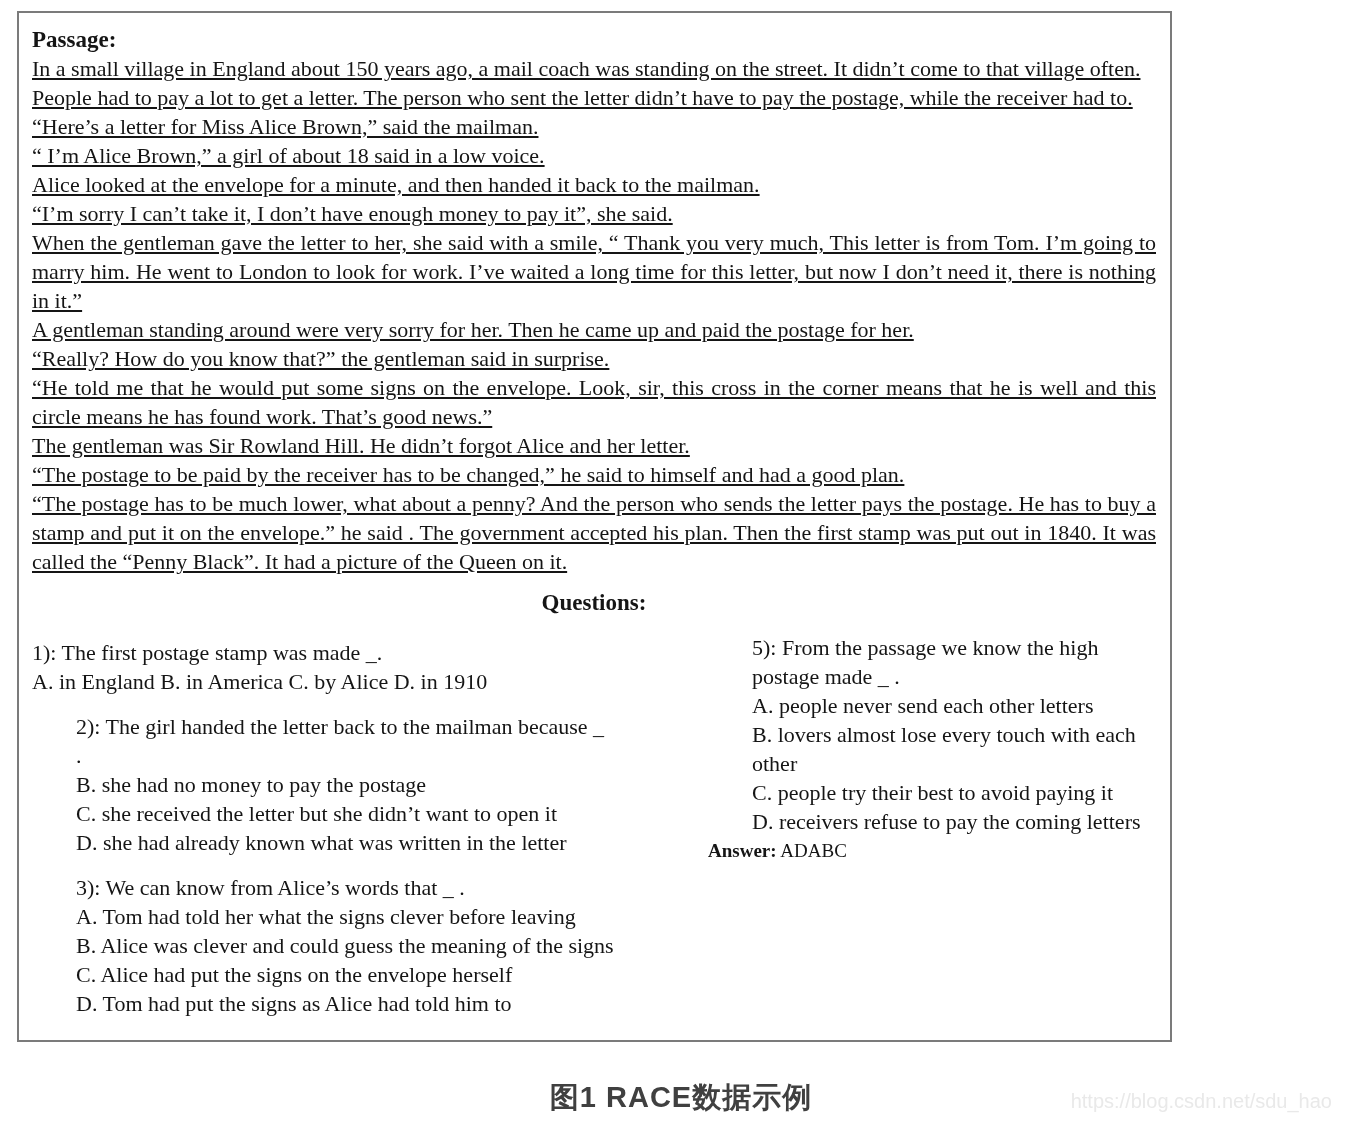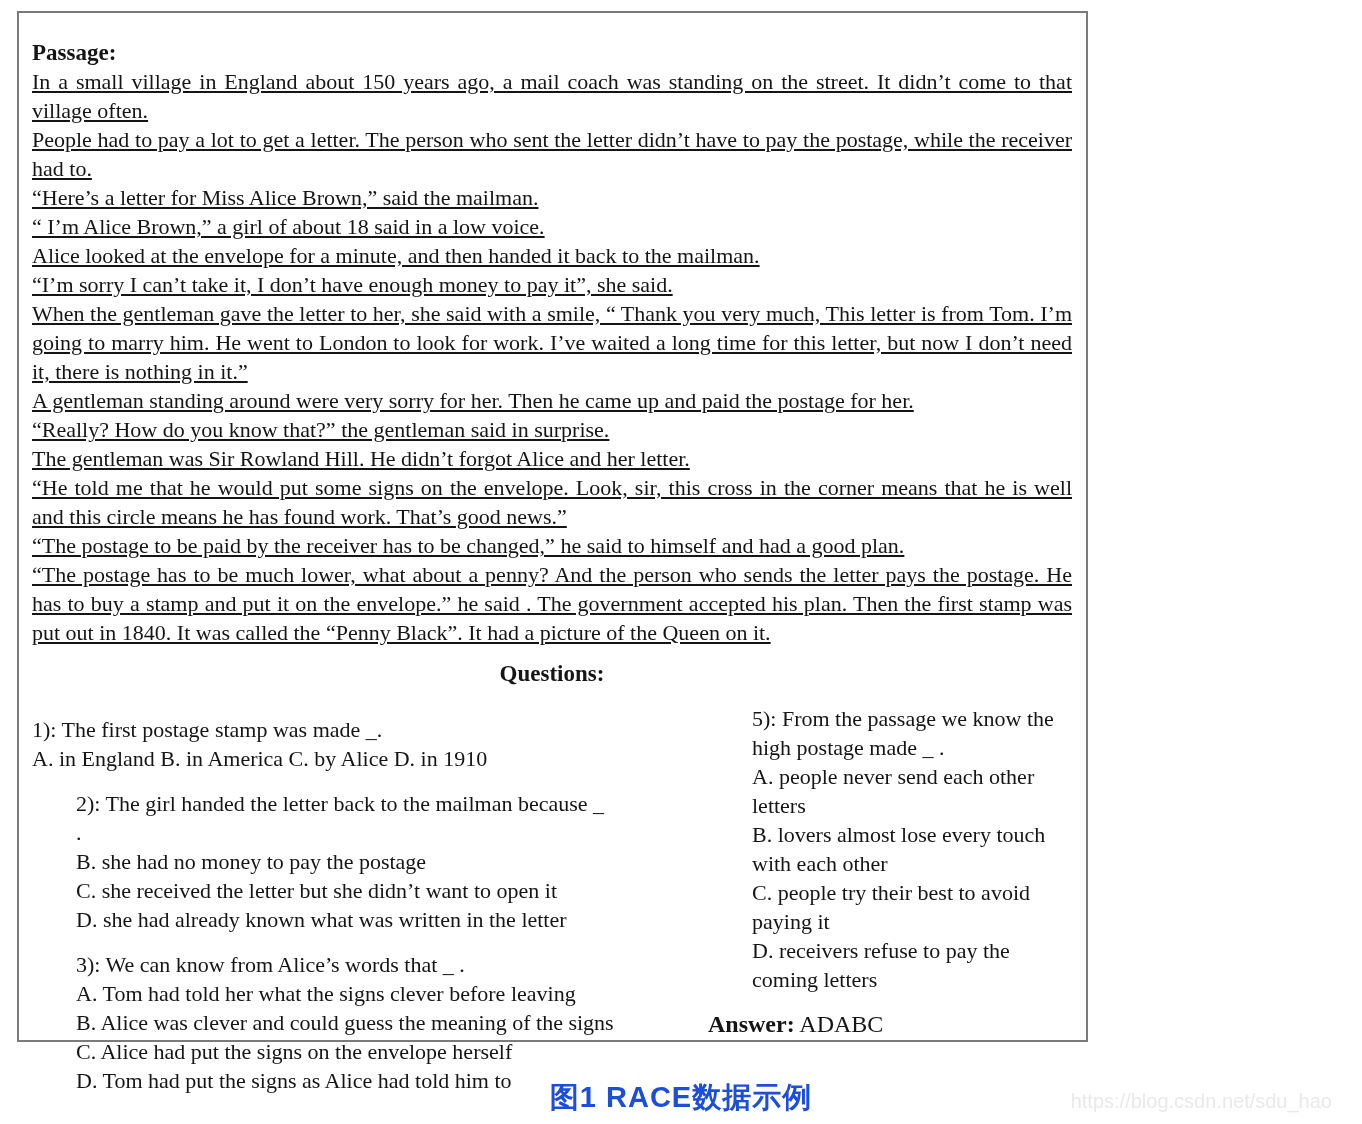--- a/index.html
+++ b/index.html
@@ -9,66 +9,65 @@
     height: 1124px;
     position: relative;
     font-family: "Liberation Serif", "DejaVu Serif", serif;
     color: #151515;
     overflow: hidden;
   }
   .figure-box {
     position: absolute;
     left: 17px;
     top: 11px;
-    width: 1071px;
+    width: 1155px;
     height: 1031px;
     border: 2px solid #7b7b7b;
     background: #ffffff;
-    padding: 25px 14px 10px 13px;
+    padding: 12px 14px 10px 13px;
   }
   .passage-label, .questions-label {
     font-weight: bold;
     font-size: 23px;
     line-height: 29px;
   }
   .passage p {
     font-size: 22px;
     line-height: 29px;
     text-align: justify;
     text-decoration: underline;
   }
   .questions-label { margin-top: 12px; text-align: center; }
   .questions-grid {
     display: flex;
     align-items: flex-start;
   }
   .q-col-left  { width: 672px; flex: none; }
   .q-col-right { flex: 1; padding-left: 4px; }
-  .q-block { margin-top: 27px; }
+  .q-block { margin-top: 21px; }
   .q-block.tight { margin-top: 16px; margin-left: 44px; }
   .q-stem, .q-option {
     font-size: 22px;
     line-height: 29px;
   }
   .answer-line {
-    margin-top: 16px;
-    font-size: 24px;
+    font-size: 19px;
     line-height: 29px;
   }
   .answer-label { font-weight: bold; }
   .figure-caption {
     position: absolute;
     left: 0;
     top: 1078px;
     width: 100%;
     text-align: center;
     font-family: "Liberation Sans", "DejaVu Sans", sans-serif;
     font-weight: bold;
     font-size: 29px;
-    color: #1d4ed8;
+    color: #404040;
     letter-spacing: 1px;
   }
   .watermark {
     position: absolute;
     right: 30px;
     top: 1090px;
     font-family: "Liberation Sans", "DejaVu Sans", sans-serif;
     font-size: 20px;
     color: #e9e9e9;
   }
@@ -83,22 +82,22 @@
   <div class="passage">
     <p>In a small village in England about 150 years ago, a mail coach was standing on the street. It didn’t come to that village often. </p>
     <p>People had to pay a lot to get a letter. The person who sent the letter didn’t have to pay the postage, while the receiver had to.</p>
     <p>“Here’s a letter for Miss Alice Brown,” said the mailman.</p>
     <p>“ I’m Alice Brown,” a girl of about 18 said in a low voice.</p>
     <p>Alice looked at the envelope for a minute, and then handed it back to the mailman.</p>
     <p>“I’m sorry I can’t take it, I don’t have enough money to pay it”, she said.</p>
     <p>When the gentleman gave the letter to her, she said with a smile, “ Thank you very much, This letter is from Tom. I’m going to marry him. He went to London to look for work. I’ve waited a long time for this letter, but now I don’t need it, there is nothing in it.”</p>
     <p>A gentleman standing around were very sorry for her. Then he came up and paid the postage for her.</p>
     <p>“Really? How do you know that?” the gentleman said in surprise.</p>
+    <p>“He told me that he would put some signs on the envelope. Look, sir, this cross in the corner means that he is well and this circle means he has found work. That’s good news.”</p>
     <p>The gentleman was Sir Rowland Hill. He didn’t forgot Alice and her letter.</p>
-    <p>“He told me that he would put some signs on the envelope. Look, sir, this cross in the corner means that he is well and this circle means he has found work. That’s good news.”</p>
     <p>“The postage to be paid by the receiver has to be changed,” he said to himself and had a good plan.</p>
     <p>“The postage has to be much lower, what about a penny? And the person who sends the letter pays the postage. He has to buy a stamp and put it on the envelope.” he said . The government accepted his plan. Then the first stamp was put out in 1840. It was called the “Penny Black”. It had a picture of the Queen on it.</p>
   </div>
 
   <div class="questions-label">Questions:</div>
 
   <div class="questions-grid">
 
     <div class="q-col-left">
 

